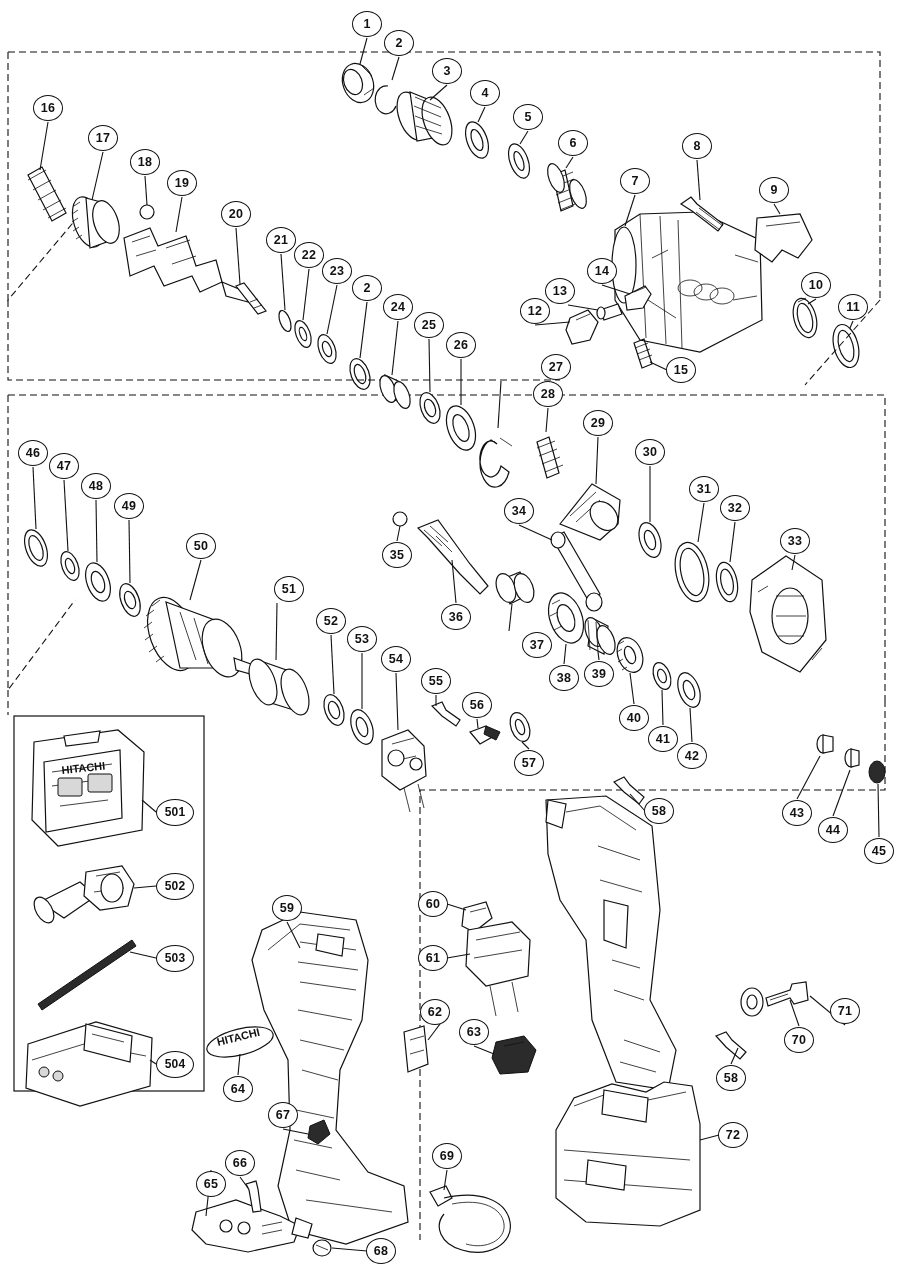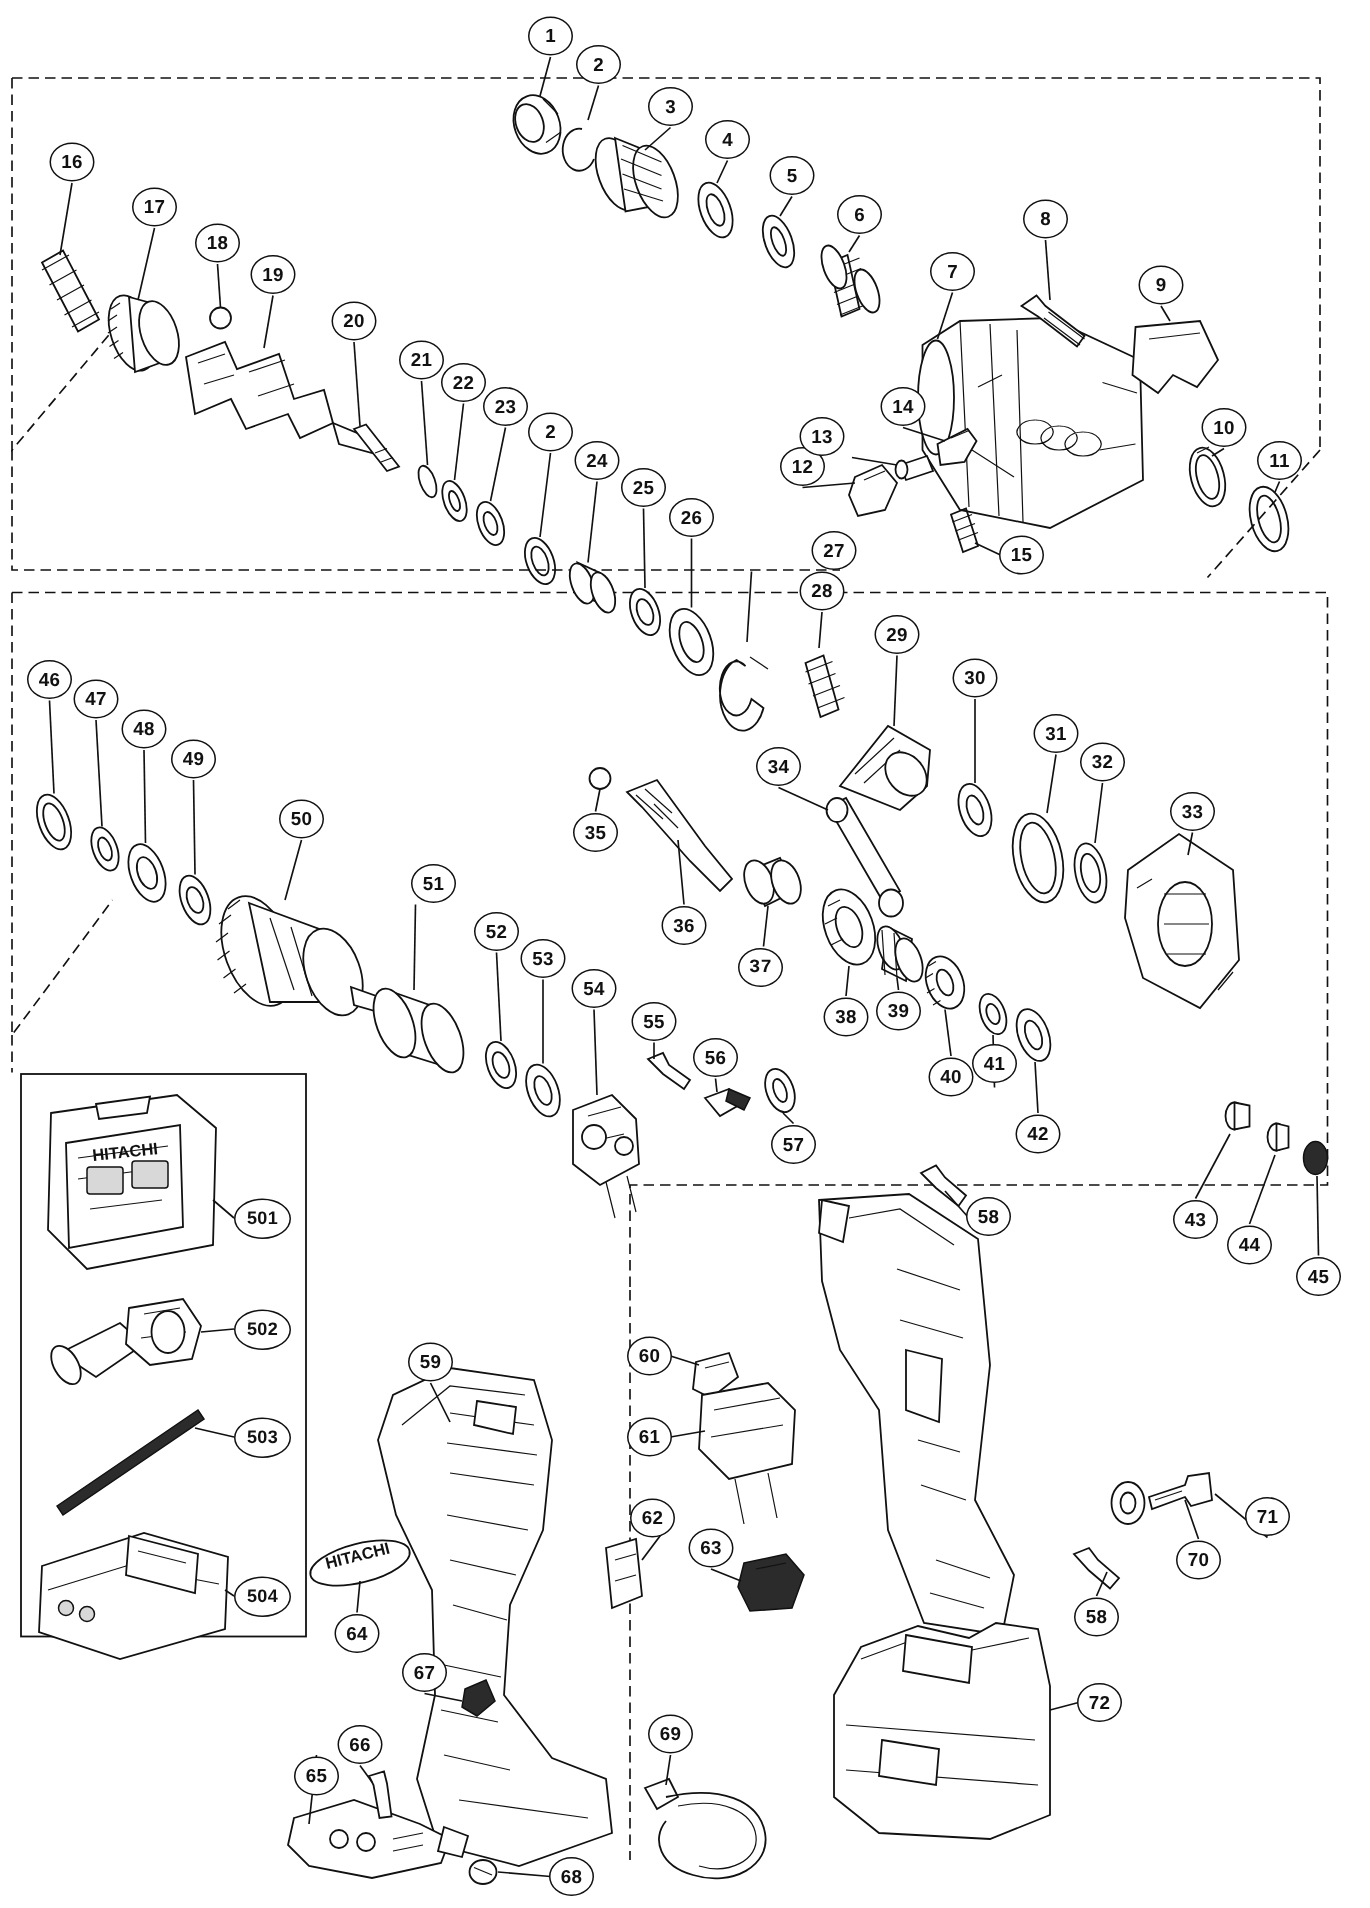--- a/index.html
+++ b/index.html
@@ -674,21 +674,21 @@
       <div class="callout c2" style="left: 447px; top: 71px;">3</div>
       <div class="callout c2" style="left: 485px; top: 93px;">4</div>
       <div class="callout c2" style="left: 528px; top: 117px;">5</div>
       <div class="callout c2" style="left: 573px; top: 143px;">6</div>
       <div class="callout c2" style="left: 635px; top: 181px;">7</div>
       <div class="callout c2" style="left: 697px; top: 146px;">8</div>
       <div class="callout c2" style="left: 774px; top: 190px;">9</div>
       <div class="callout c2" style="left: 816px; top: 285px;">10</div>
       <div class="callout c2" style="left: 853px; top: 307px;">11</div>
       <div class="callout c2" style="left: 535px; top: 311px;">12</div>
-      <div class="callout c2" style="left: 548px; top: 291px; text-align: center;">13</div>
+      <div class="callout c2" style="left: 560px; top: 291px; text-align: center;">13</div>
       <div class="callout c2" style="left: 602px; top: 271px;">14</div>
       <div class="callout c2" style="left: 681px; top: 370px;">15</div>
       <div class="callout c2" style="left: 48px; top: 108px;">16</div>
       <div class="callout c2" style="left: 103px; top: 138px;">17</div>
       <div class="callout c2" style="left: 145px; top: 162px;">18</div>
       <div class="callout c2" style="left: 182px; top: 183px;">19</div>
       <div class="callout c2" style="left: 236px; top: 214px;">20</div>
       <div class="callout c2" style="left: 281px; top: 240px;">21</div>
       <div class="callout c2" style="left: 309px; top: 255px;">22</div>
       <div class="callout c2" style="left: 337px; top: 271px;">23</div>
@@ -699,25 +699,25 @@
       <div class="callout c2" style="left: 501px; top: 367px; margin-left: 40px;">27</div>
       <div class="callout c2" style="left: 548px; top: 394px;">28</div>
       <div class="callout c2" style="left: 598px; top: 423px;">29</div>
       <div class="callout c2" style="left: 650px; top: 452px;">30</div>
       <div class="callout c2" style="left: 704px; top: 489px;">31</div>
       <div class="callout c2" style="left: 735px; top: 508px;">32</div>
       <div class="callout c2" style="left: 795px; top: 541px;">33</div>
       <div class="callout c2" style="left: 519px; top: 511px;">34</div>
       <div class="callout c2" style="left: 397px; top: 555px;">35</div>
       <div class="callout c2" style="left: 456px; top: 617px;">36</div>
-      <div class="callout c2" style="left: 507px; top: 645px; font-family: Liberation Mono, monospace;">37</div>
+      <div class="callout c2" style="left: 537px; top: 645px;">37</div>
       <div class="callout c2" style="left: 564px; top: 678px;">38</div>
       <div class="callout c2" style="left: 599px; top: 674px;">39</div>
       <div class="callout c2" style="left: 634px; top: 718px;">40</div>
-      <div class="callout c2" style="left: 663px; top: 709px;">41</div>
+      <div class="callout c2" style="left: 663px; top: 739px;">41</div>
       <div class="callout c2" style="left: 692px; top: 756px;">42</div>
       <div class="callout c2" style="left: 797px; top: 813px;">43</div>
       <div class="callout c2" style="left: 833px; top: 830px;">44</div>
       <div class="callout c2" style="left: 879px; top: 851px;">45</div>
       <div class="callout c2" style="left: 33px; top: 453px;">46</div>
       <div class="callout c2" style="left: 64px; top: 466px;">47</div>
       <div class="callout c2" style="left: 96px; top: 486px;">48</div>
       <div class="callout c2" style="left: 129px; top: 506px;">49</div>
       <div class="callout c2" style="left: 201px; top: 546px;">50</div>
       <div class="callout c2" style="left: 289px; top: 589px;">51</div>

